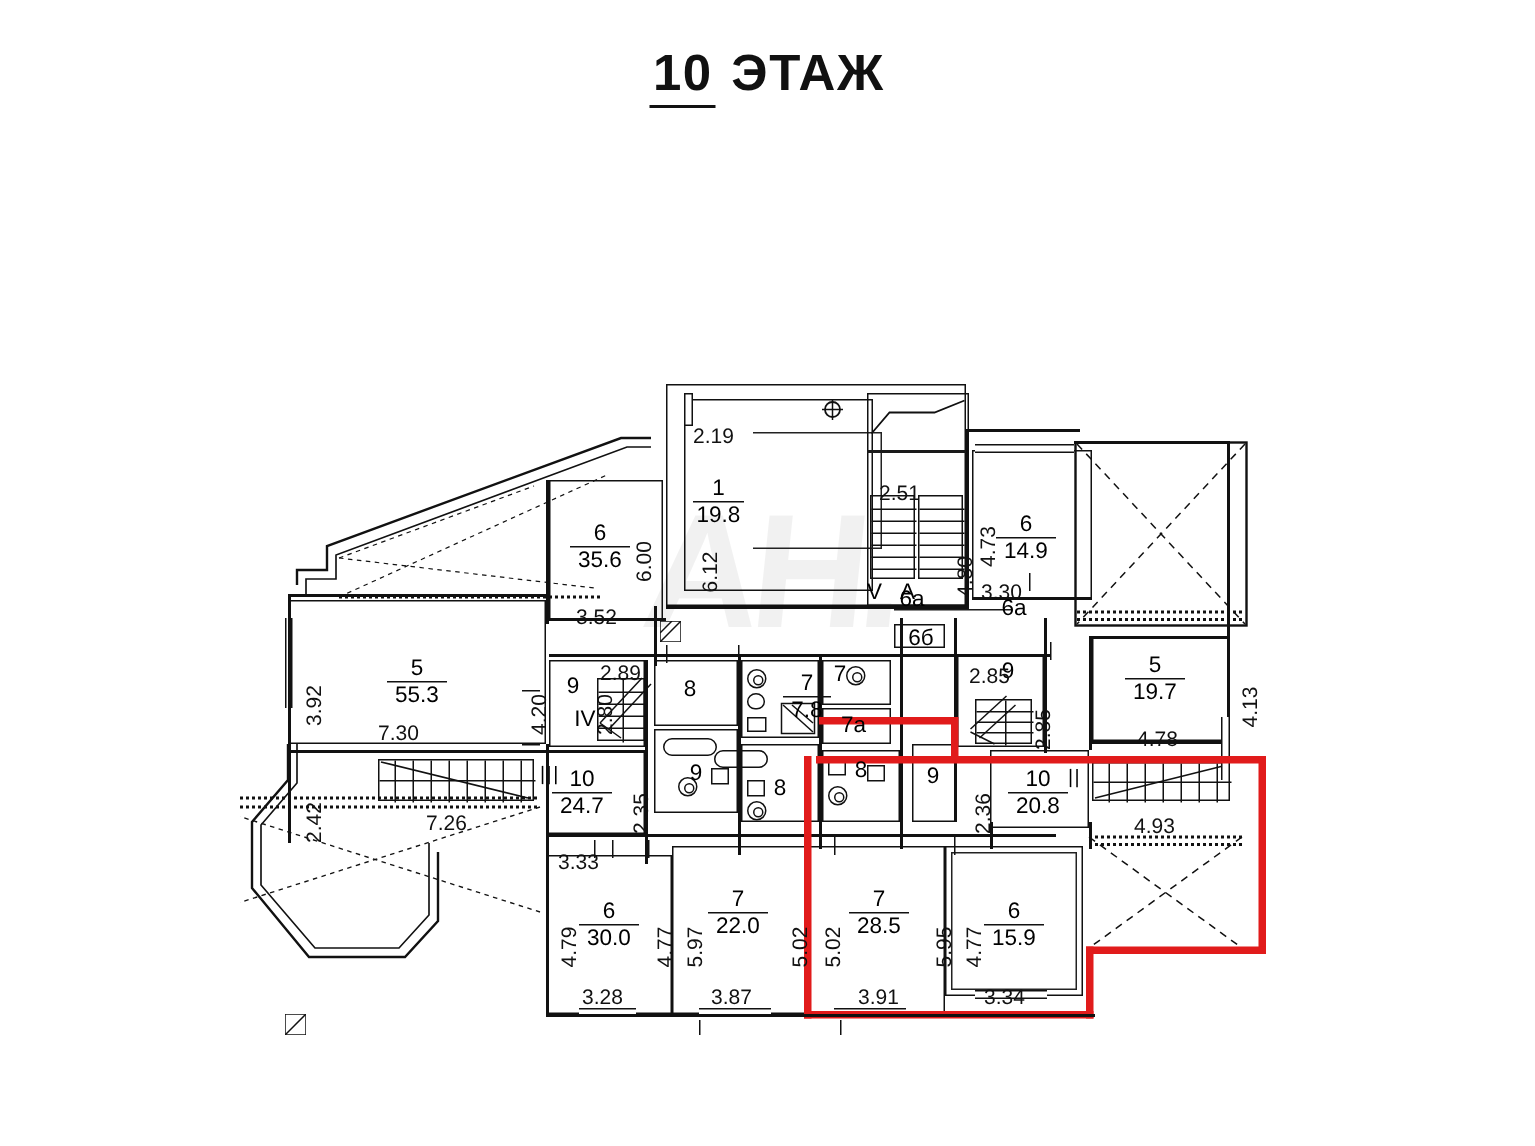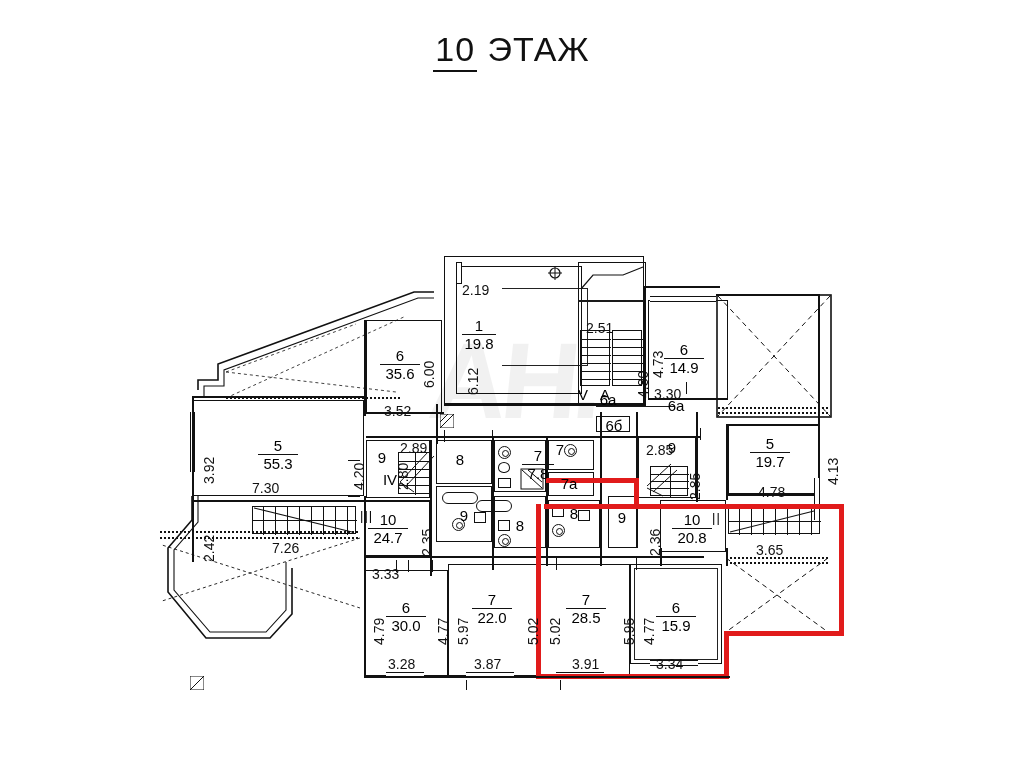--- a/index.html
+++ b/index.html
@@ -9,21 +9,21 @@
     color:#000;
     overflow:hidden;
     position:relative;
   }
   #plan-root{position:relative;width:1023px;height:764px;background:#fff;}
 
   
   .title{
     position:absolute;left:0;top:30px;width:1023px;
     text-align:center;
-    font-size:34px;letter-spacing:1px;font-weight:400;
+    font-size:34px;letter-spacing:1px;font-weight:700;
     color:#111;
   }
   .title .num{ border-bottom:2px solid #111; padding:0 2px 2px 2px;}
 
   
   .watermark{
     position:absolute;left:430px;top:318px;
     font-size:108px;font-weight:700;
     color:rgba(0,0,0,0.055);
     letter-spacing:-6px;
@@ -424,24 +424,24 @@
   <div class="rnum" style="left:380px;top:472px;width:20px;">IV</div>
   <div class="elev" style="left:578px;top:386px;">V</div>
   <div class="elev" style="left:600px;top:386px;">А</div>
 
   <div class="dim" style="left:462px;top:283px;">2.19</div>
   <div class="dim" style="left:586px;top:321px;">2.51</div>
   <div class="dim" style="left:654px;top:387px;">3.30</div>
   <div class="dim" style="left:384px;top:404px;">3.52</div>
   <div class="dim" style="left:400px;top:441px;">2.89</div>
   <div class="dim" style="left:252px;top:481px;">7.30</div>
-  <div class="dim" style="left:272px;top:541px;">7.26</div>
+  <div class="dim" style="left:284px;top:541px;">7.26</div>
   <div class="dim" style="left:646px;top:443px;">2.85</div>
   <div class="dim" style="left:758px;top:485px;">4.78</div>
-  <div class="dim" style="left:756px;top:543px;">3.65</div>
+  <div class="dim" style="left:756px;top:543px;">4.93</div>
   <div class="dim" style="left:372px;top:567px;">3.33</div>
   <div class="dim" style="left:388px;top:657px;">3.28</div>
   <div class="dim" style="left:474px;top:657px;">3.87</div>
   <div class="dim" style="left:572px;top:657px;">3.91</div>
   <div class="dim" style="left:656px;top:657px;">3.34</div>
 
   <div class="dim v" style="left:466px;top:395px;">6.12</div>
   <div class="dim v" style="left:636px;top:398px;">4.80</div>
   <div class="dim v" style="left:651px;top:378px;">4.73</div>
   <div class="dim v" style="left:422px;top:388px;">6.00</div>

